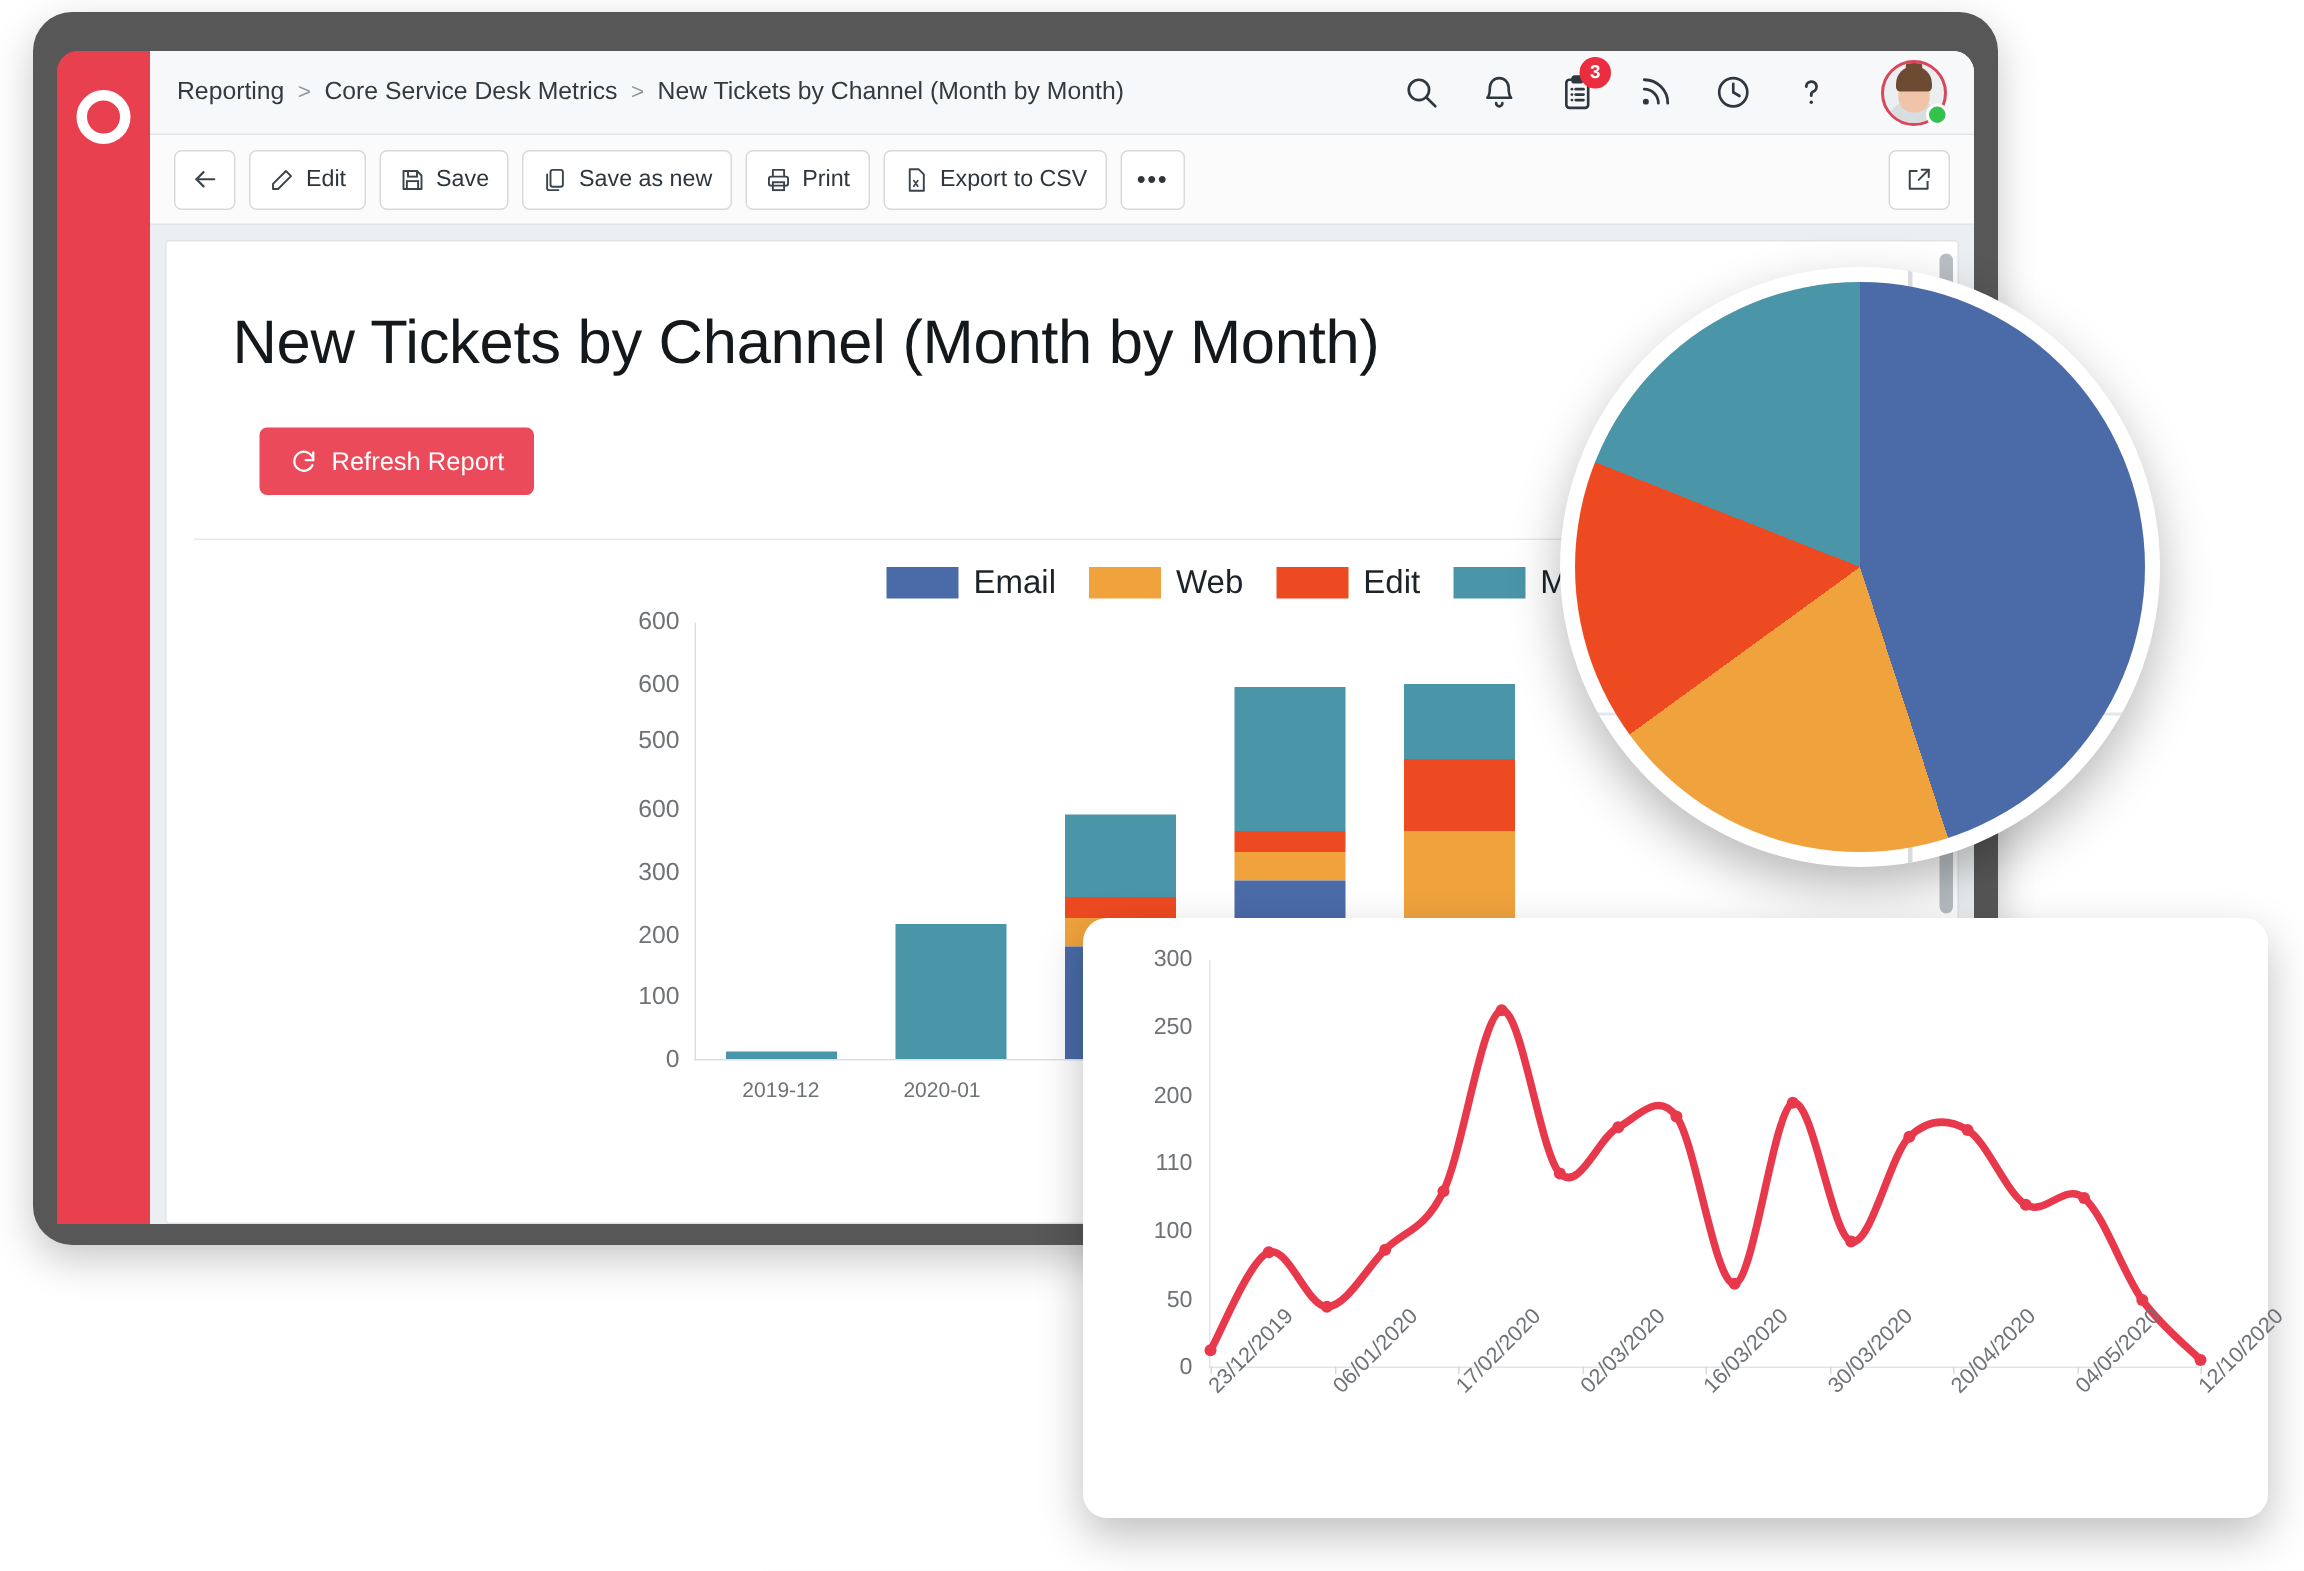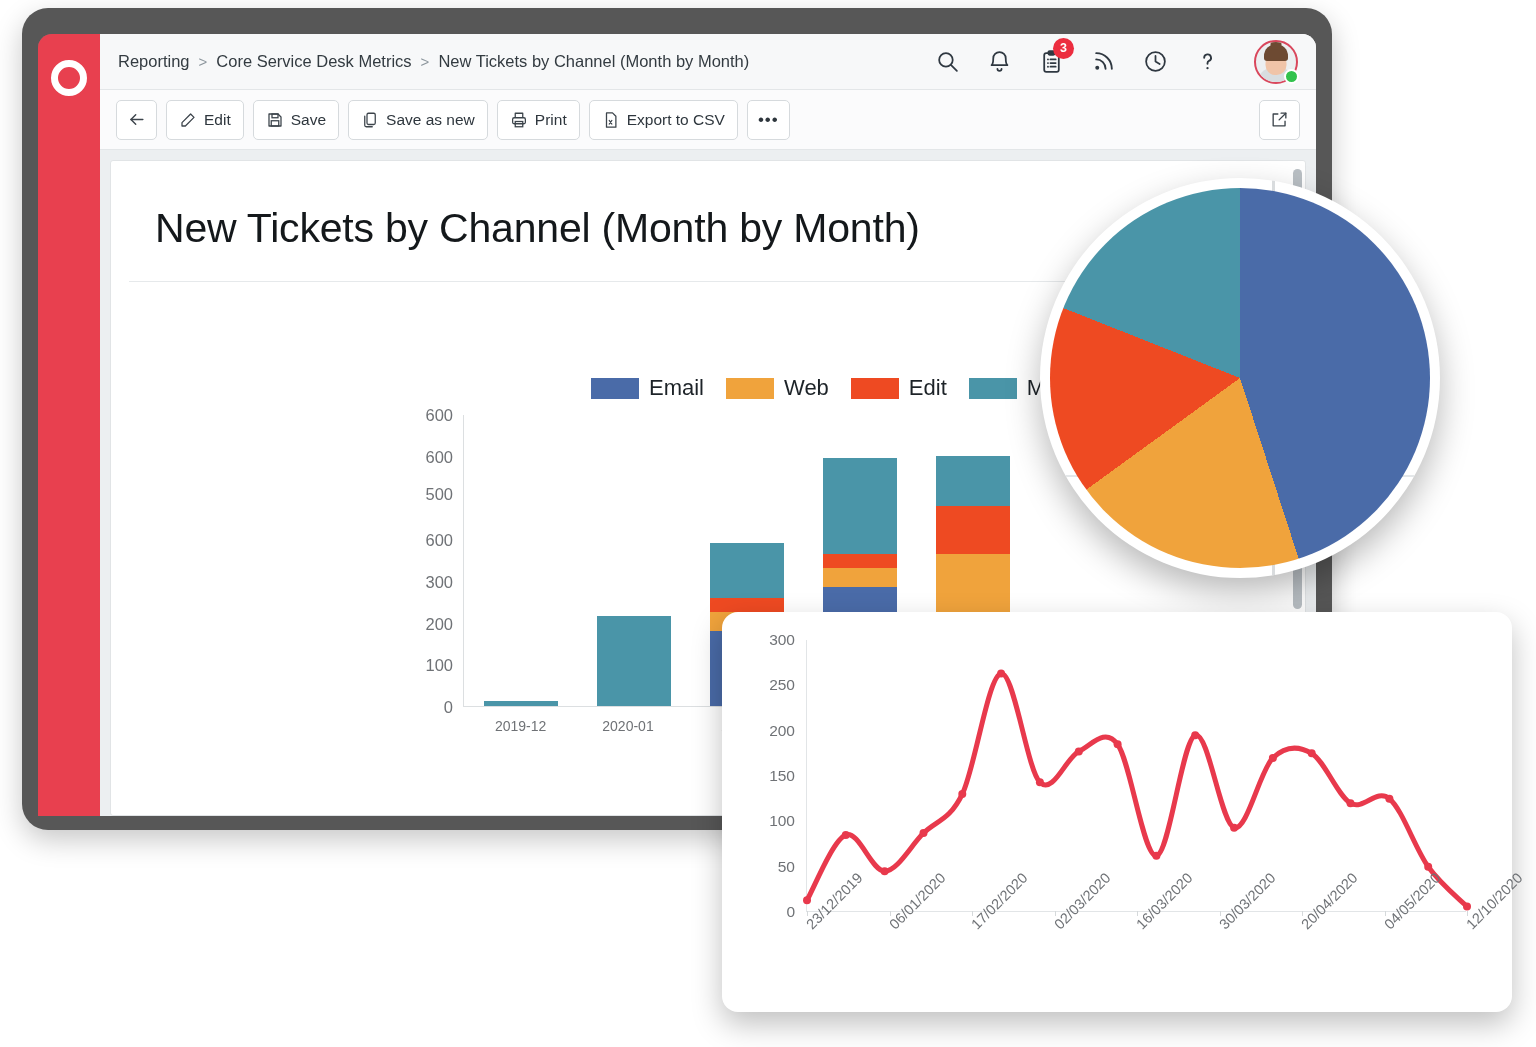--- a/index.html
+++ b/index.html
@@ -316,20 +316,27 @@
               <line x1="20" y1="4" x2="11.5" y2="12.5" stroke-linecap="round"></line>
             </svg>
           </button>
         </div>
 
         <div class="report-area">
           <div class="report-card">
 
             <div class="report-title">New Tickets by Channel (Month by Month)</div>
 
+            <button class="refresh-btn">
+              <svg width="19" height="19" viewBox="0 0 24 24" fill="none" stroke="#fff" stroke-width="1.9">
+                <path d="M20 11a8 8 0 1 0-.7 4.4" stroke-linecap="round"></path>
+                <polyline points="20,4.5 20,11 13.6,11" stroke-linecap="round" stroke-linejoin="round"></polyline>
+              </svg>
+              <span>Refresh Report</span>
+            </button>
 
             <div class="divider"></div>
 
             
             <div class="barchart">
               <div class="bc-legend" id="bc-legend">
                   <div class="lg-item">
                     <span class="lg-sw" style="background: rgb(74, 107, 168);"></span>
                     <span class="lg-tx">Email</span>
                   </div>
@@ -420,21 +427,21 @@
           <circle cx="465.9" cy="117.9" r="4" fill="#e8394c"></circle>
           <circle cx="504.7" cy="113.3" r="4" fill="#e8394c"></circle>
           <circle cx="543.5" cy="163.2" r="4" fill="#e8394c"></circle>
           <circle cx="582.4" cy="158.7" r="4" fill="#e8394c"></circle>
           <circle cx="621.2" cy="226.7" r="4" fill="#e8394c"></circle>
           <circle cx="660.0" cy="266.6" r="4" fill="#e8394c"></circle>
         </svg>
     <div class="lc-ytick" style="top: 272px;">0</div>
         <div class="lc-ytick" style="top: 226.667px;">50</div>
         <div class="lc-ytick" style="top: 181.333px;">100</div>
-        <div class="lc-ytick" style="top: 136px;">150</div>
+        <div class="lc-ytick" style="top: 136px;">110</div>
         <div class="lc-ytick" style="top: 90.6667px;">200</div>
         <div class="lc-ytick" style="top: 45.3333px;">250</div>
         <div class="lc-ytick" style="top: 0px;">300</div>
         <div class="lc-xmark" style="left: 0px;"></div>
         <div class="lc-xtick" style="left: -4px;">23/12/2019</div>
         <div class="lc-xmark" style="left: 82.5px;"></div>
         <div class="lc-xtick" style="left: 78.5px;">06/01/2020</div>
         <div class="lc-xmark" style="left: 165px;"></div>
         <div class="lc-xtick" style="left: 161px;">17/02/2020</div>
         <div class="lc-xmark" style="left: 247.5px;"></div>

